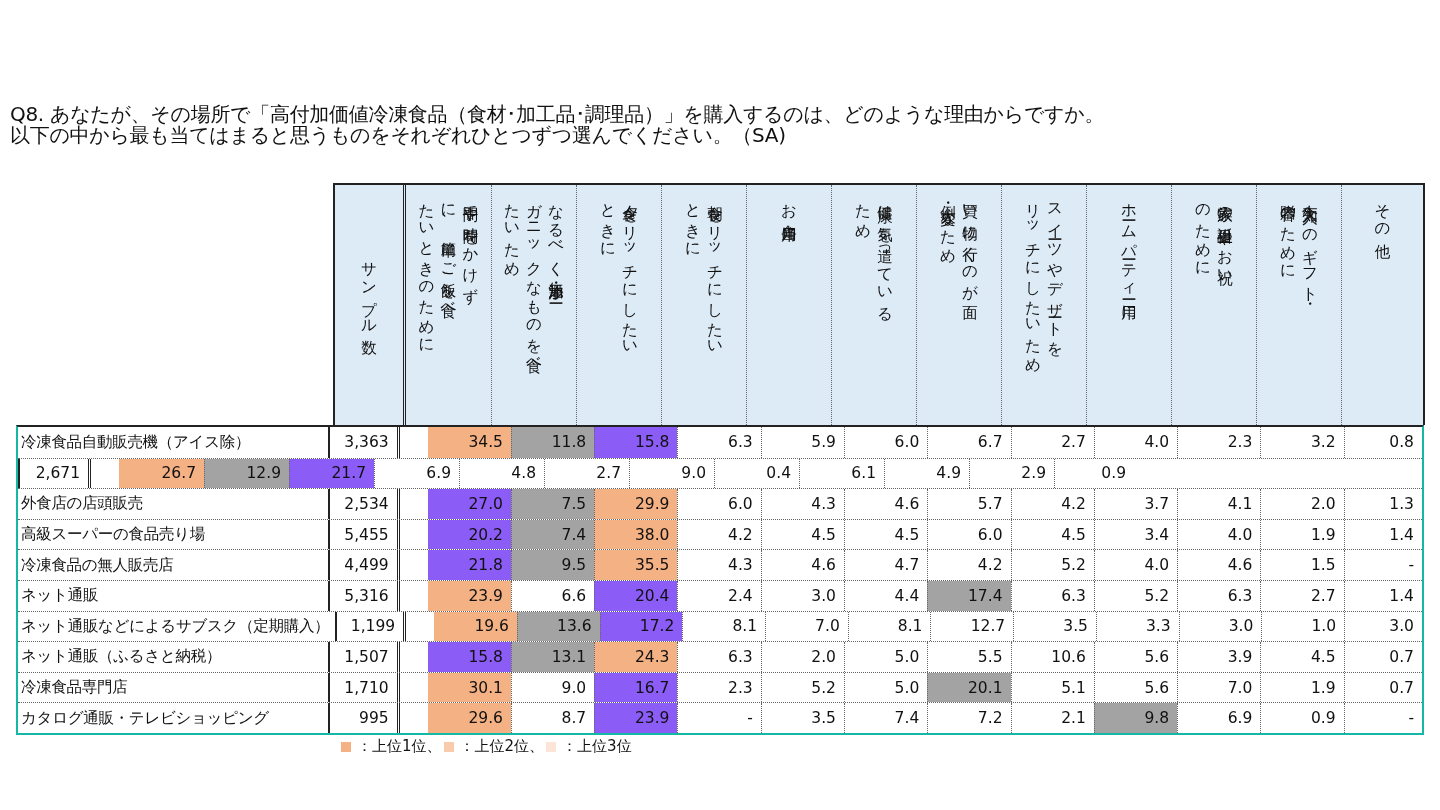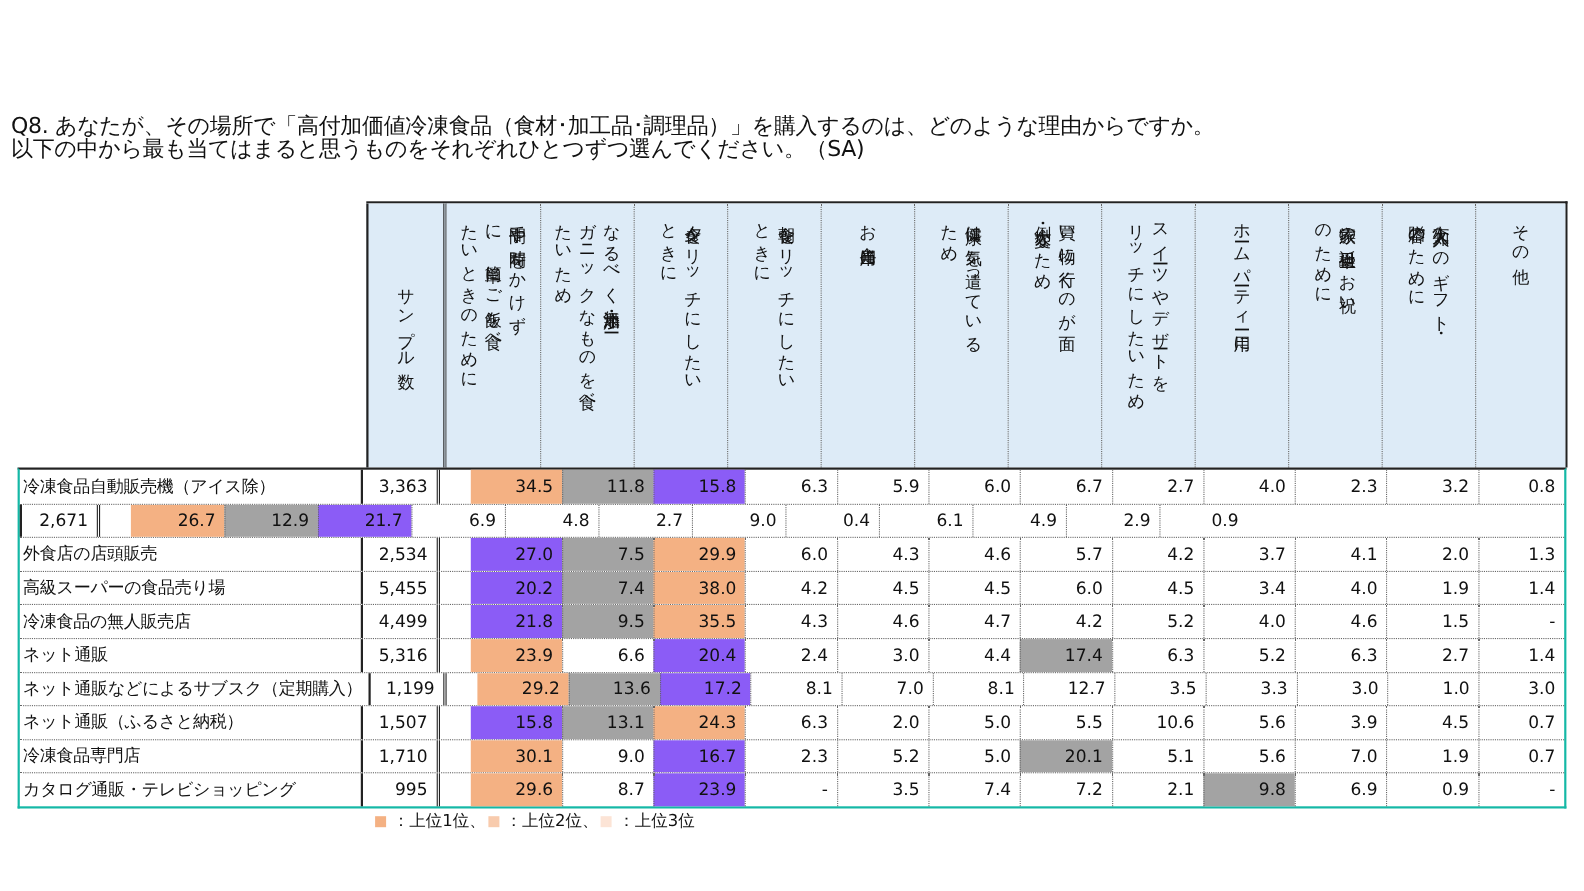--- a/index.html
+++ b/index.html
@@ -196,21 +196,21 @@
       <div class="cell val r3">17.4</div>
       <div class="cell val">6.3</div>
       <div class="cell val">5.2</div>
       <div class="cell val">6.3</div>
       <div class="cell val">2.7</div>
       <div class="cell val">1.4</div>
     </div>
     <div class="row">
       <div class="cell label">ネット通販などによるサブスク（定期購入）</div>
       <div class="cell sample">1,199</div>
-      <div class="cell val r1">29.2</div>
+      <div class="cell val r1">19.6</div>
       <div class="cell val r3">13.6</div>
       <div class="cell val r2">17.2</div>
       <div class="cell val">8.1</div>
       <div class="cell val">7.0</div>
       <div class="cell val">8.1</div>
       <div class="cell val">12.7</div>
       <div class="cell val">3.5</div>
       <div class="cell val">3.3</div>
       <div class="cell val">3.0</div>
       <div class="cell val">1.0</div>

